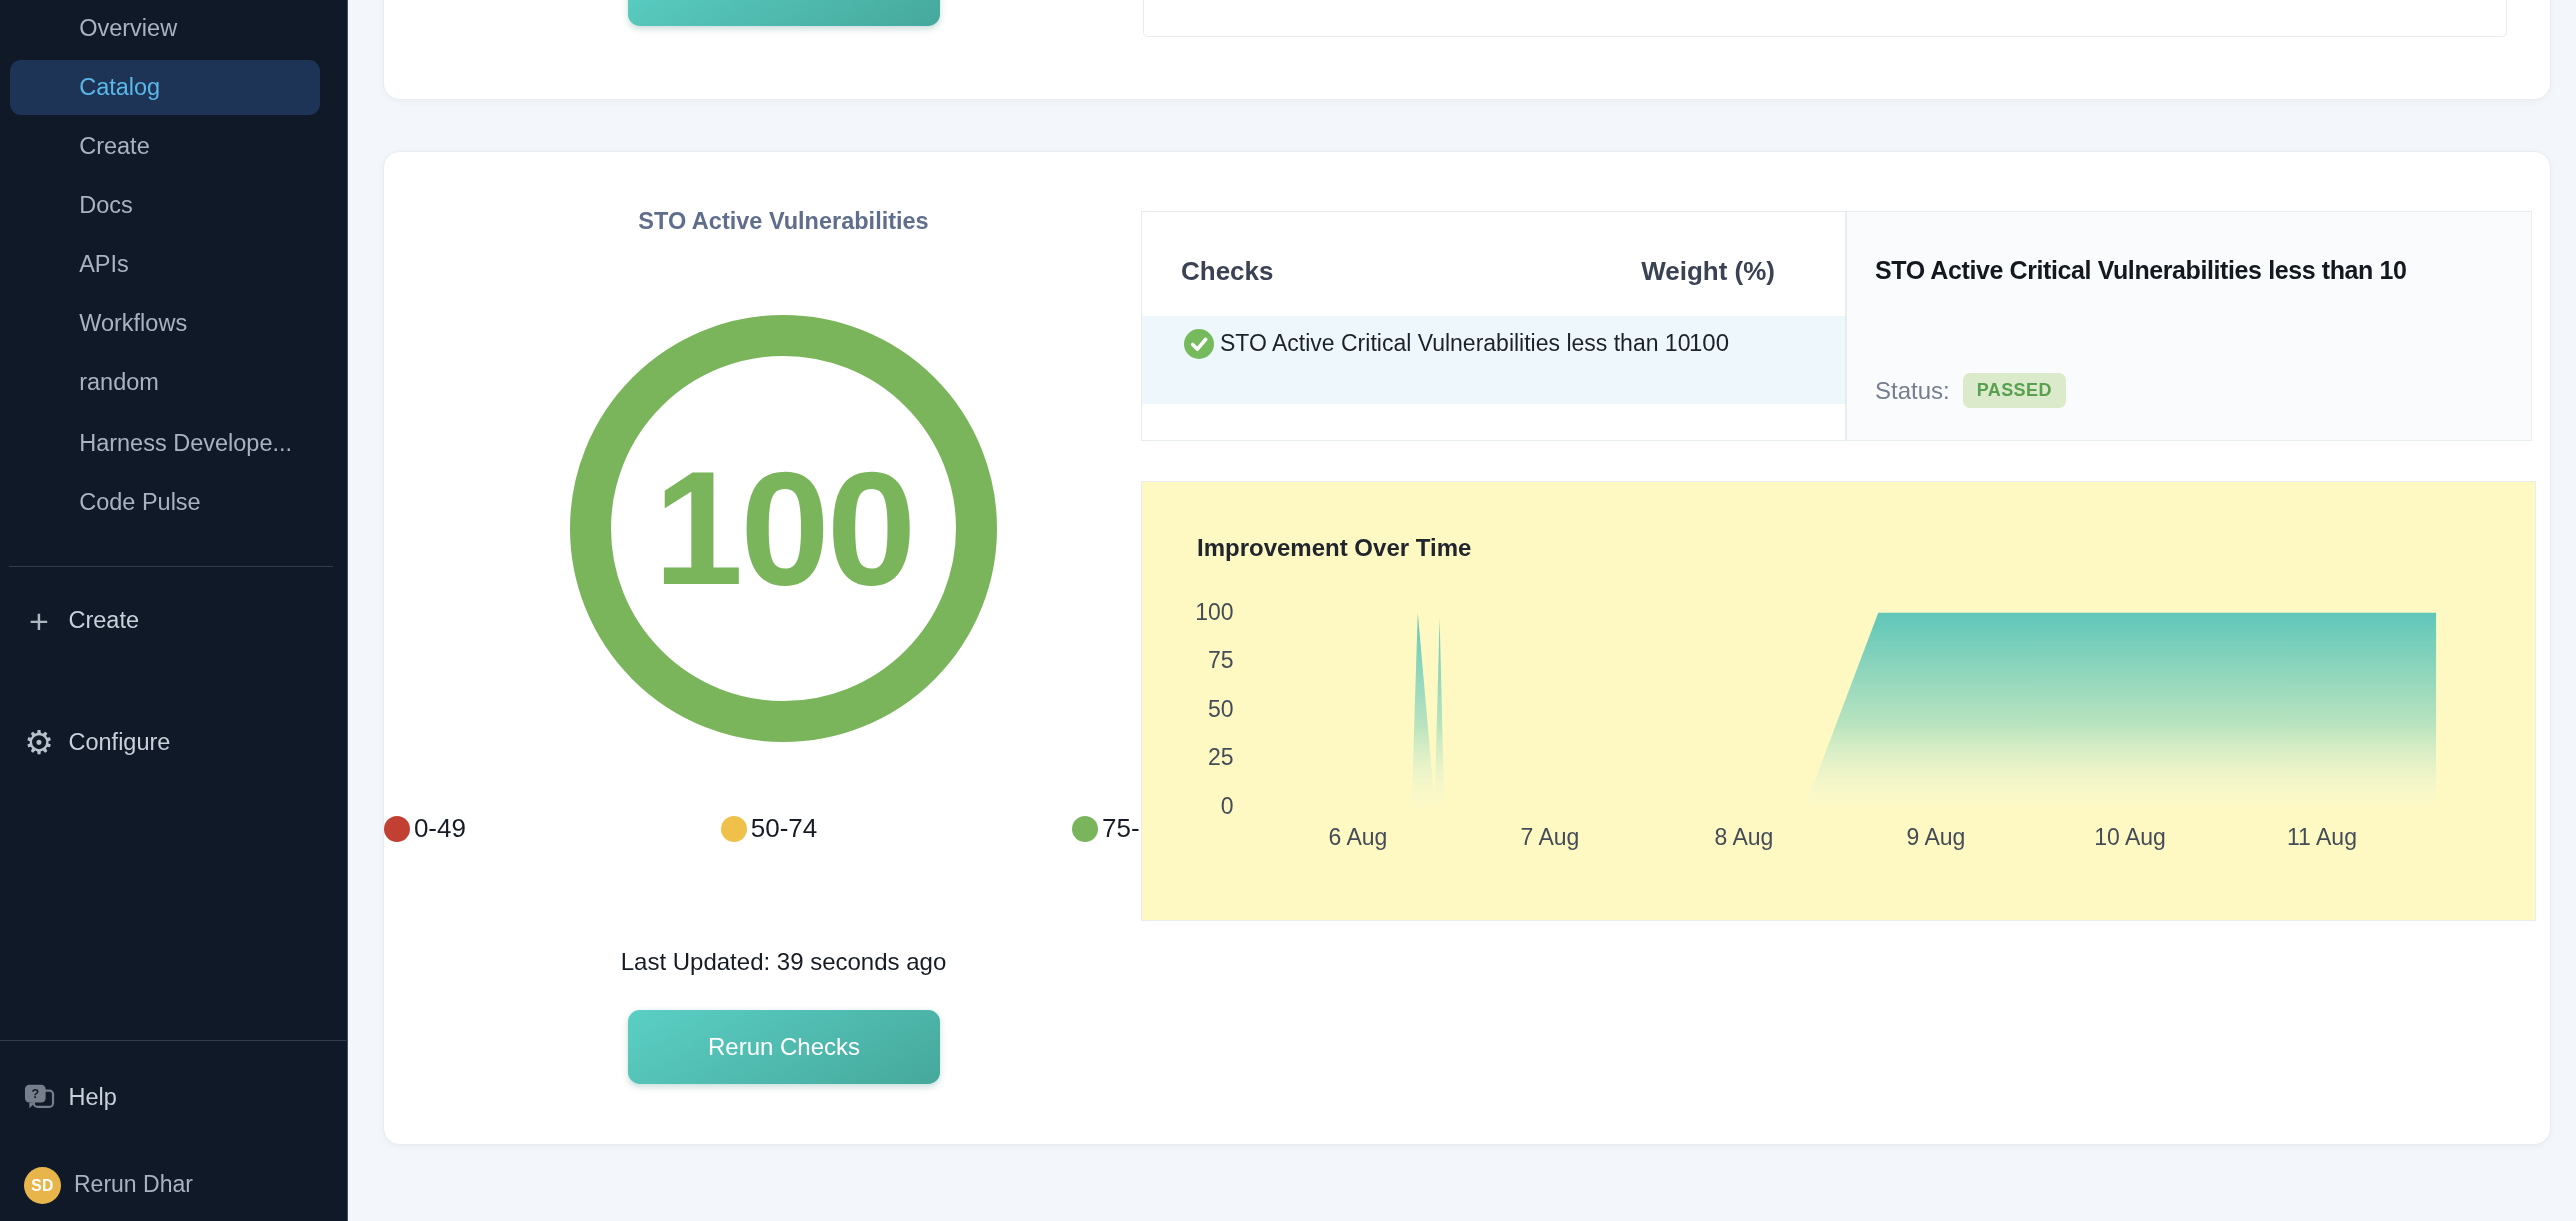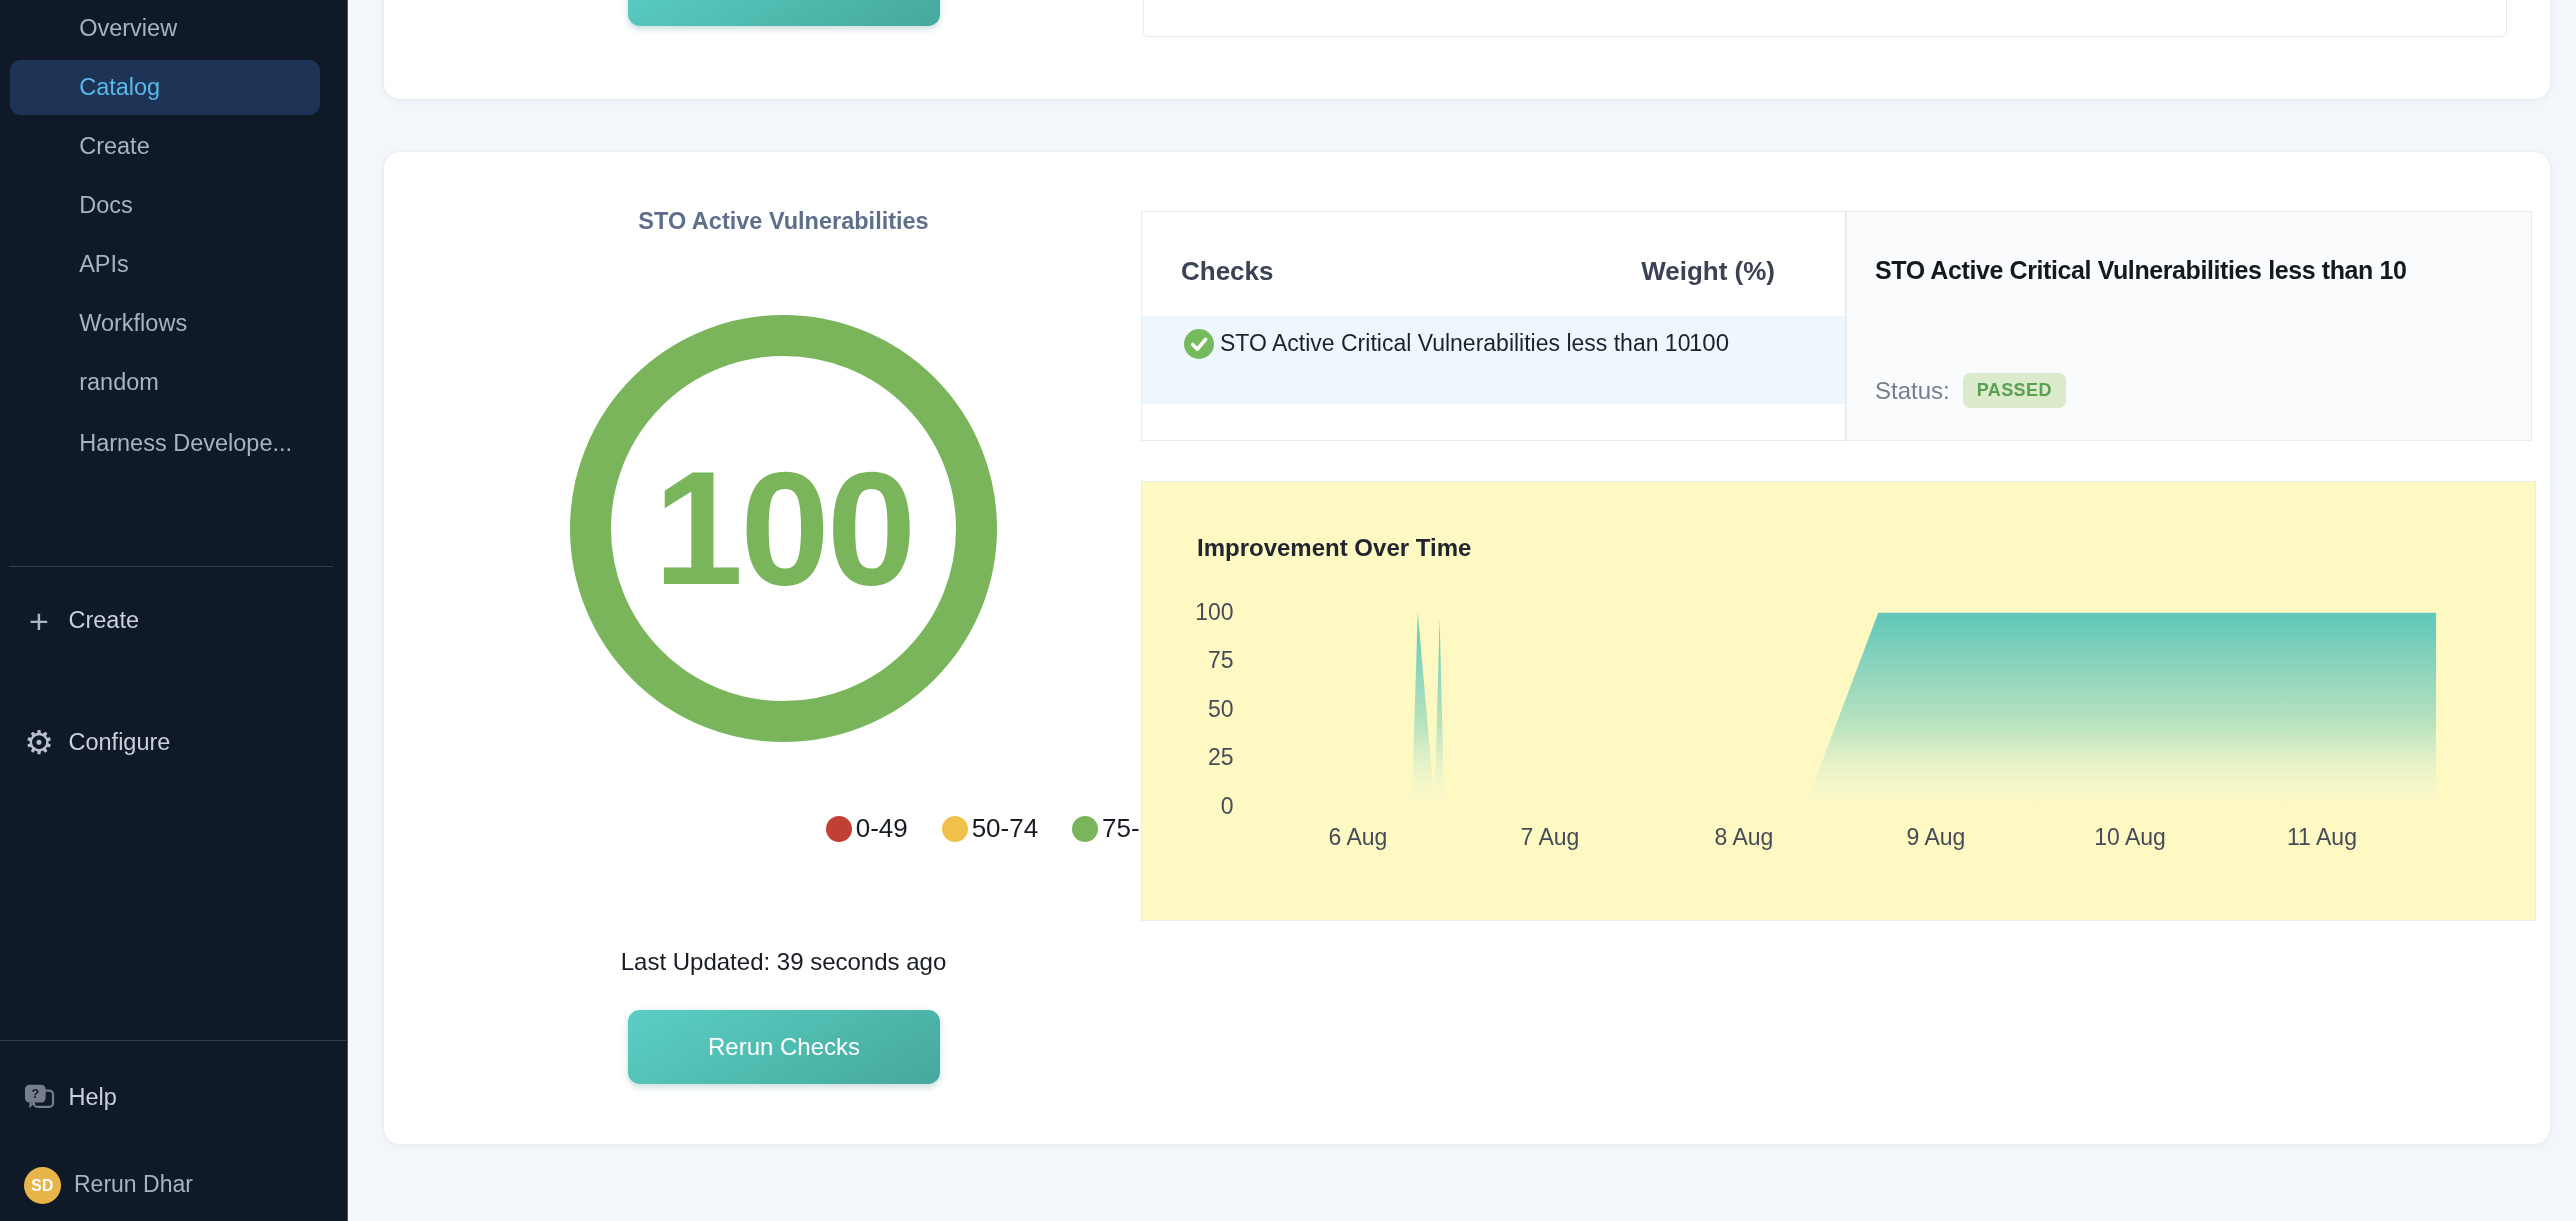--- a/index.html
+++ b/index.html
@@ -63,21 +63,21 @@
 
   
   .gauge-title{position:absolute;left:0;top:56px;width:799px;text-align:center;
     font-size:23.5px;font-weight:bold;color:var(--gauge_title,#5f6e8c);white-space:nowrap;}
   .gauge-ring{
     position:absolute;left:186px;top:163px;width:345px;height:345px;box-sizing:content-box;
     border:41px solid var(--score_green,#7ab55c);border-radius:50%;
     display:flex;align-items:center;justify-content:center;
   }
   .gauge-value{font-size:161px;font-weight:bold;color:var(--score_green,#7ab55c);letter-spacing:-3.1px;}
-  .legend{position:absolute;left:0;top:661px;width:799px;display:flex;justify-content:flex-end;gap:34px;}
+  .legend{position:absolute;left:0;top:661px;width:799px;display:flex;justify-content:space-between;gap:18px;}
   .legend-item{display:flex;align-items:center;font-size:26px;color:var(--text_dark,#171c24);}
   .legend-dot{width:26px;height:26px;border-radius:50%;margin-right:3.9px;flex:none;}
   .last-updated{position:absolute;left:0;top:796px;width:799px;text-align:center;
     font-size:24px;color:var(--text_dark,#171c24);}
   #rerun-btn{left:244px;top:858px;width:312px;height:74px;}
 
   
   .checks-card{
     position:absolute;left:757px;top:59px;width:705px;height:230px;
     background:#fff;border:1.6px solid #e8ebef;box-sizing:border-box;
@@ -137,20 +137,23 @@
       <span>APIs</span>
     </div>
   <div class="nav-item" style="top:296px">
       <span>Workflows</span>
     </div>
   <div class="nav-item" style="top:355px">
       <span>random</span>
     </div>
   <div class="nav-item" style="top:416px">
       <span>Harness Develope...</span>
+    </div>
+  <div class="nav-item" style="top:475px">
+      <span>Code Pulse</span>
     </div>
 
   <div class="side-divider" style="top:566px"></div>
 
   <div class="action-item" style="top:593px">
     <span class="ic">
         <span class="plus-glyph">+</span>
       </span>
     <span>Create</span>
   </div>

